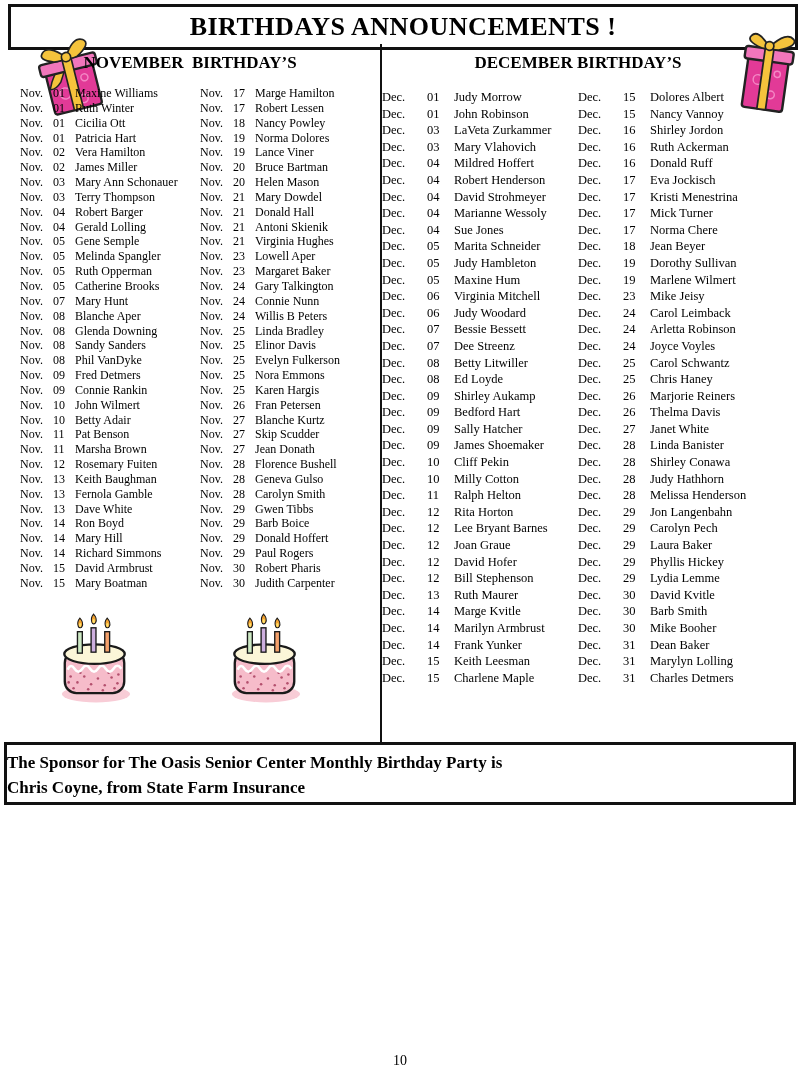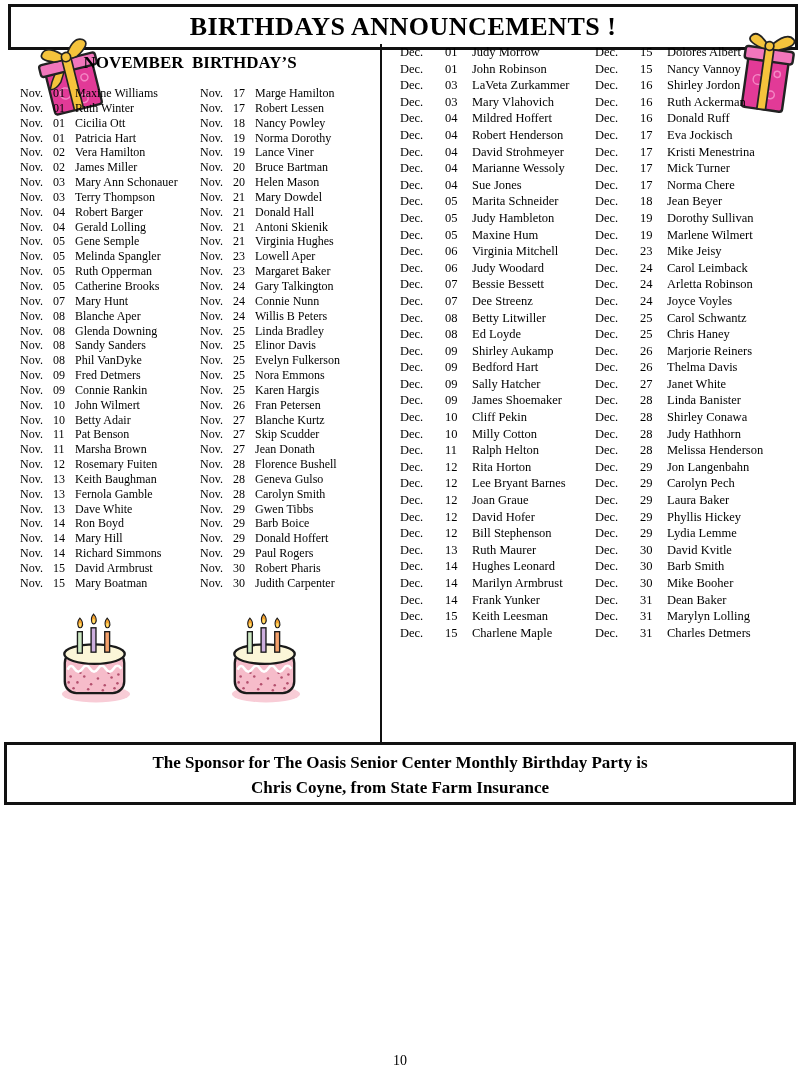--- a/index.html
+++ b/index.html
@@ -20,42 +20,42 @@
   .gift-right { left:738px; top:24px; }
 
   .panels { position:absolute; left:0; top:44px; width:712px; height:698px; display:flex; }
   .panel { position:relative; height:698px; }
   .panel-november { width:392px; border-right:2px solid #111; }
   .panel-december { width:408px; }
   .panel h2 { margin:9px 0 0 0; text-align:center; font-size:17px; font-weight:bold; white-space:pre; }
 
   .cols { display:flex; }
   .panel-november .cols { margin-top:13px; padding-left:20px; }
-  .panel-december .cols { margin-top:0; padding-left:18px; }
+  .panel-december .cols { margin-top:16px; }
   .panel-november .bday-col { width:180px; }
   .panel-december .bday-col { width:196px; }
 
   .bday-row { display:flex; white-space:nowrap; }
   .panel-november .bday-row { font-size:12px;   line-height:14.85px; }
   .panel-december .bday-row { font-size:12.5px; line-height:16.6px; }
   .bd-month { flex:none; }
   .bd-day   { flex:none; }
   .panel-november .bd-month { width:33px; }
   .panel-november .bd-day   { width:22px; }
   .panel-december .bd-month { width:45px; }
   .panel-december .bd-day   { width:27px; }
 
   .cakes { position:absolute; left:0; top:568px; width:392px; height:95px; }
   .cake { position:absolute; top:0; }
   .cake-1 { left:56px; }
   .cake-2 { left:226px; }
 
   .sponsor-box {
     position:absolute; left:4px; top:742px; width:792px; height:63px;
-    border:3px solid #111; background:#fff; text-align:center; padding-top:5px; box-sizing:border-box;
+    border:3px solid #111; background:#fff; padding-top:5px; box-sizing:border-box;
   }
   .sponsor-box p { margin:0; font-size:17px; font-weight:bold; line-height:25px; }
 
   .page-number { position:absolute; left:0; top:1053px; width:800px; text-align:center; font-size:14px; }
 
   .defs-holder { position:absolute; width:0; height:0; overflow:hidden; }
 </style>
 </head>
 <body>
 
@@ -327,21 +327,21 @@
               <span class="bd-name">Robert Lessen</span>
             </div>
             <div class="bday-row">
               <span class="bd-month">Nov.</span>
               <span class="bd-day">18</span>
               <span class="bd-name">Nancy Powley</span>
             </div>
             <div class="bday-row">
               <span class="bd-month">Nov.</span>
               <span class="bd-day">19</span>
-              <span class="bd-name">Norma Dorothy</span>
+              <span class="bd-name">Norma Dolores</span>
             </div>
             <div class="bday-row">
               <span class="bd-month">Nov.</span>
               <span class="bd-day">19</span>
               <span class="bd-name">Lance Viner</span>
             </div>
             <div class="bday-row">
               <span class="bd-month">Nov.</span>
               <span class="bd-day">20</span>
               <span class="bd-name">Bruce Bartman</span>
@@ -492,20 +492,21 @@
         <svg class="cake cake-1" width="78" height="93" viewBox="0 0 80 95">
             <use href="#cake-sym"></use>
           </svg>
         <svg class="cake cake-2" width="78" height="93" viewBox="0 0 80 95">
             <use href="#cake-sym"></use>
           </svg>
       </div>
     </section>
 
     <section class="panel panel-december">
+      <h2>DECEMBER BIRTHDAY’S</h2>
       <div class="cols">
         <div class="bday-col">
             <div class="bday-row">
               <span class="bd-month">Dec.</span>
               <span class="bd-day">01</span>
               <span class="bd-name">Judy Morrow</span>
             </div>
             <div class="bday-row">
               <span class="bd-month">Dec.</span>
               <span class="bd-day">01</span>
@@ -652,21 +653,21 @@
               <span class="bd-name">Bill Stephenson</span>
             </div>
             <div class="bday-row">
               <span class="bd-month">Dec.</span>
               <span class="bd-day">13</span>
               <span class="bd-name">Ruth Maurer</span>
             </div>
             <div class="bday-row">
               <span class="bd-month">Dec.</span>
               <span class="bd-day">14</span>
-              <span class="bd-name">Hughes Leonard</span>
+              <span class="bd-name">Marge Kvitle</span>
             </div>
             <div class="bday-row">
               <span class="bd-month">Dec.</span>
               <span class="bd-day">14</span>
               <span class="bd-name">Marilyn Armbrust</span>
             </div>
             <div class="bday-row">
               <span class="bd-month">Dec.</span>
               <span class="bd-day">14</span>
               <span class="bd-name">Frank Yunker</span>

